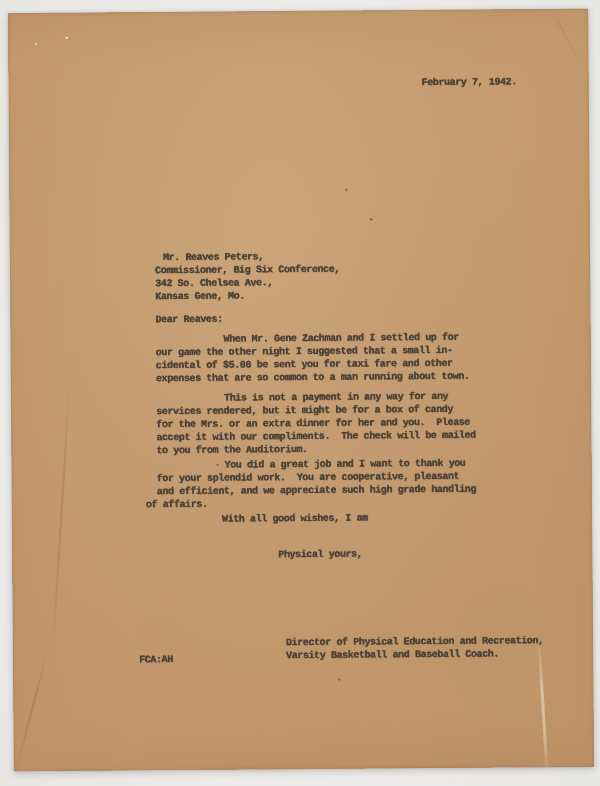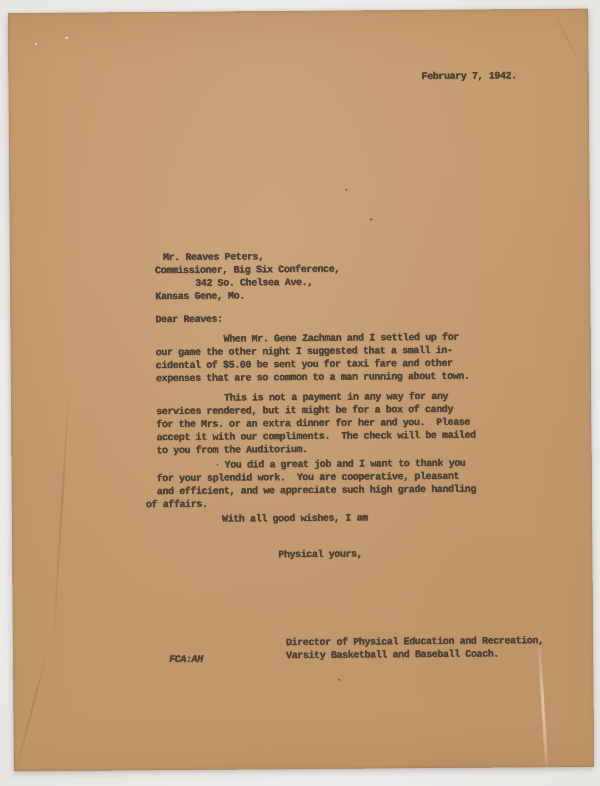--- a/index.html
+++ b/index.html
@@ -55,25 +55,25 @@
   <div class="crease light" style="left:528px;top:628px;width:3px;height:138px;transform:rotate(-3deg);"></div>
   <div class="crease dark" style="left:558px;top:-6px;width:2px;height:72px;transform:rotate(-28deg);opacity:0.6;"></div>
 
   <div class="speck light" style="left:57px;top:24px;width:3px;height:2px;"></div>
   <div class="speck light" style="left:27px;top:30px;width:2px;height:2px;"></div>
   <div class="speck dark" style="left:336px;top:178px;width:2px;height:2px;"></div>
   <div class="speck dark" style="left:360px;top:208px;width:3px;height:2px;"></div>
   <div class="speck dark" style="left:205px;top:452px;width:2px;height:2px;"></div>
   <div class="speck dark" style="left:325px;top:668px;width:2px;height:2px;"></div>
 
-  <div class="tw" style="left:413px;top:60px;">February 7, 1942.</div>
+  <div class="tw" style="left:413px;top:66px;">February 7, 1942.</div>
 
   <div class="tw" style="left:145px;top:239px;padding-left:8px;">Mr. Reaves Peters,</div>
   <div class="tw" style="left:145px;top:252px;">Commissioner, Big Six Conference,</div>
-  <div class="tw" style="left:145px;top:265px;margin-left:40px;">342 So. Chelsea Ave.,</div>
+  <div class="tw" style="left:145px;top:265px;">342 So. Chelsea Ave.,</div>
   <div class="tw" style="left:145px;top:278px;">Kansas Gene, Mo.</div>
 
   <div class="tw" style="left:145px;top:301px;">Dear Reaves:</div>
 
   <div class="tw" style="left:213px;top:321px;">When Mr. Gene Zachman and I settled up for</div>
   <div class="tw" style="left:145px;top:334px;">our game the other night I suggested that a small in-</div>
   <div class="tw" style="left:145px;top:347px;">cidental of $5.00 be sent you for taxi fare and other</div>
   <div class="tw" style="left:145px;top:360px;">expenses that are so common to a man running about town.</div>
 
   <div class="tw" style="left:213px;top:380px;">This is not a payment in any way for any</div>
@@ -87,15 +87,15 @@
   <div class="tw" style="left:145px;top:473px;">and efficient, and we appreciate such high grade handling</div>
   <div class="tw" style="left:134px;top:486px;">of affairs.</div>
 
   <div class="tw" style="left:210px;top:501px;">With all good wishes, I am</div>
 
   <div class="tw" style="left:266px;top:537px;">Physical yours,</div>
 
   <div class="tw" style="left:273px;top:625px;">Director of Physical Education and Recreation,</div>
   <div class="tw" style="left:273px;top:638px;">Varsity Basketball and Baseball Coach.</div>
 
-  <div class="tw" style="left:156px;top:641px;font-style:italic;">FCA:AH</div>
+  <div class="tw" style="left:126px;top:641px;">FCA:AH</div>
 
 </div>
 
 </body></html>

